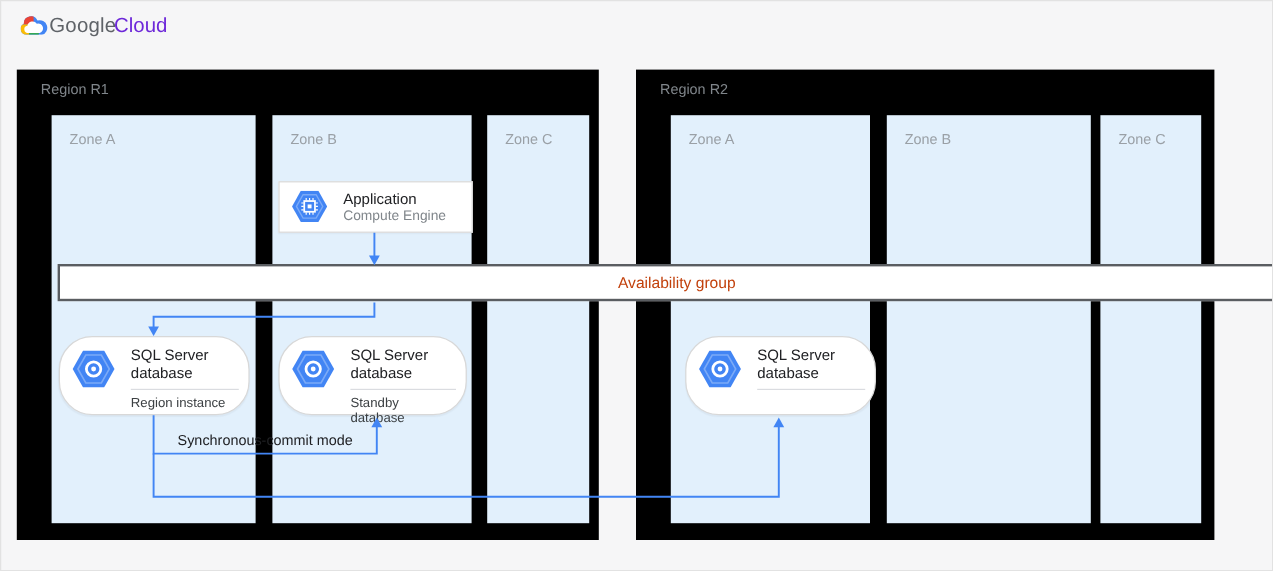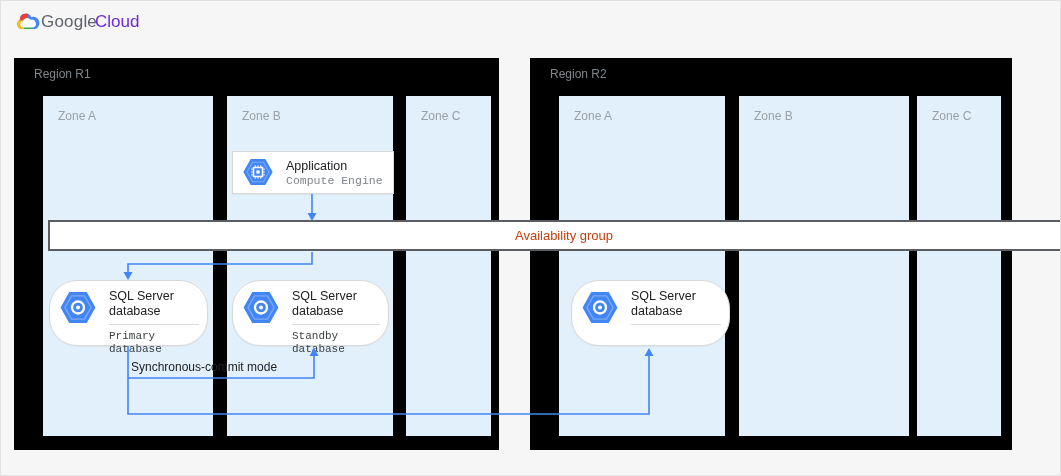--- a/index.html
+++ b/index.html
@@ -35,36 +35,36 @@
 
   
   .card {
     position:absolute; background:#ffffff; border:1px solid #d8d8d8;
     box-shadow:0 1px 1px rgba(0,0,0,.04);
     display:flex; align-items:flex-start;
   }
   .hex-icon { flex:0 0 auto; }
   .card-body { flex:1 1 auto; min-width:0; }
   .card-title { font-size:12.5px; color:#202124; line-height:15px; }
-  .card-sub   { font-size:11px; color:#3c4043; line-height:13px;font-family:Liberation Mono, monospace; }
+  .card-sub   { font-size:11px; color:#3c4043; line-height:13px; }
   .card-divider { height:1px; background:#dadce0; margin:5px 0 5px 0; }
 
   .app-card { left:231px; top:150px; width:162px; height:43px; padding:7px 0 7px 10px; align-items:flex-start; }
   .app-card .hex-icon { margin-right:13px; }
   .app-card .card-sub { color:#80868b; font-size:11.5px; }
 
   .sql-card { height:66px; top:279px; padding:8px 8px 8px 10px;border-radius:28px; }
   .sql-card .hex-icon { margin-top:3px; margin-right:13px; }
   .sql-primary   { left:48px;  width:159px; }
   .sql-standby   { left:231px; width:157px; }
   .sql-secondary { left:570px; width:159px; }
 
   
   .edges { position:absolute; left:0; top:0; pointer-events:none; }
-  .edge-label { position:absolute; font-size:12px; color:#202124; text-align:left; width:180px; }
+  .edge-label { position:absolute; font-size:12px; color:#202124; text-align:center; width:180px; }
   .sync-label  { left:130px; top:359px; }
   .async-label { left:380px; top:395px; }
 </style>
 </head>
 <body>
 
 <div class="canvas">
 
   <div class="logo">
     <span>
@@ -151,21 +151,21 @@
       <svg width="36" height="31" viewBox="0 0 36 32">
         <polygon points="0,16 9,0 27,0 36,16 27,32 9,32" fill="#4285f4"></polygon>
         <polygon points="4.5,16 11.3,4 24.7,4 31.5,16 24.7,28 11.3,28" fill="none" stroke="#7baaf7" stroke-width="1.4"></polygon>
         <circle cx="18" cy="16" r="6.2" fill="none" stroke="#ffffff" stroke-width="2.4"></circle>
         <circle cx="18" cy="16" r="2.1" fill="#ffffff"></circle>
       </svg>
     </span>
     <div class="card-body">
       <div class="card-title">SQL Server database</div>
       <div class="card-divider"></div>
-      <div class="card-sub">Primary database</div>
+      <div class="card-sub">Region instance</div>
     </div>
   </div>
 
   <div class="card sql-card sql-standby">
     <span class="hex-icon">
       <svg width="36" height="31" viewBox="0 0 36 32">
         <polygon points="0,16 9,0 27,0 36,16 27,32 9,32" fill="#4285f4"></polygon>
         <polygon points="4.5,16 11.3,4 24.7,4 31.5,16 24.7,28 11.3,28" fill="none" stroke="#7baaf7" stroke-width="1.4"></polygon>
         <circle cx="18" cy="16" r="6.2" fill="none" stroke="#ffffff" stroke-width="2.4"></circle>
         <circle cx="18" cy="16" r="2.1" fill="#ffffff"></circle>

